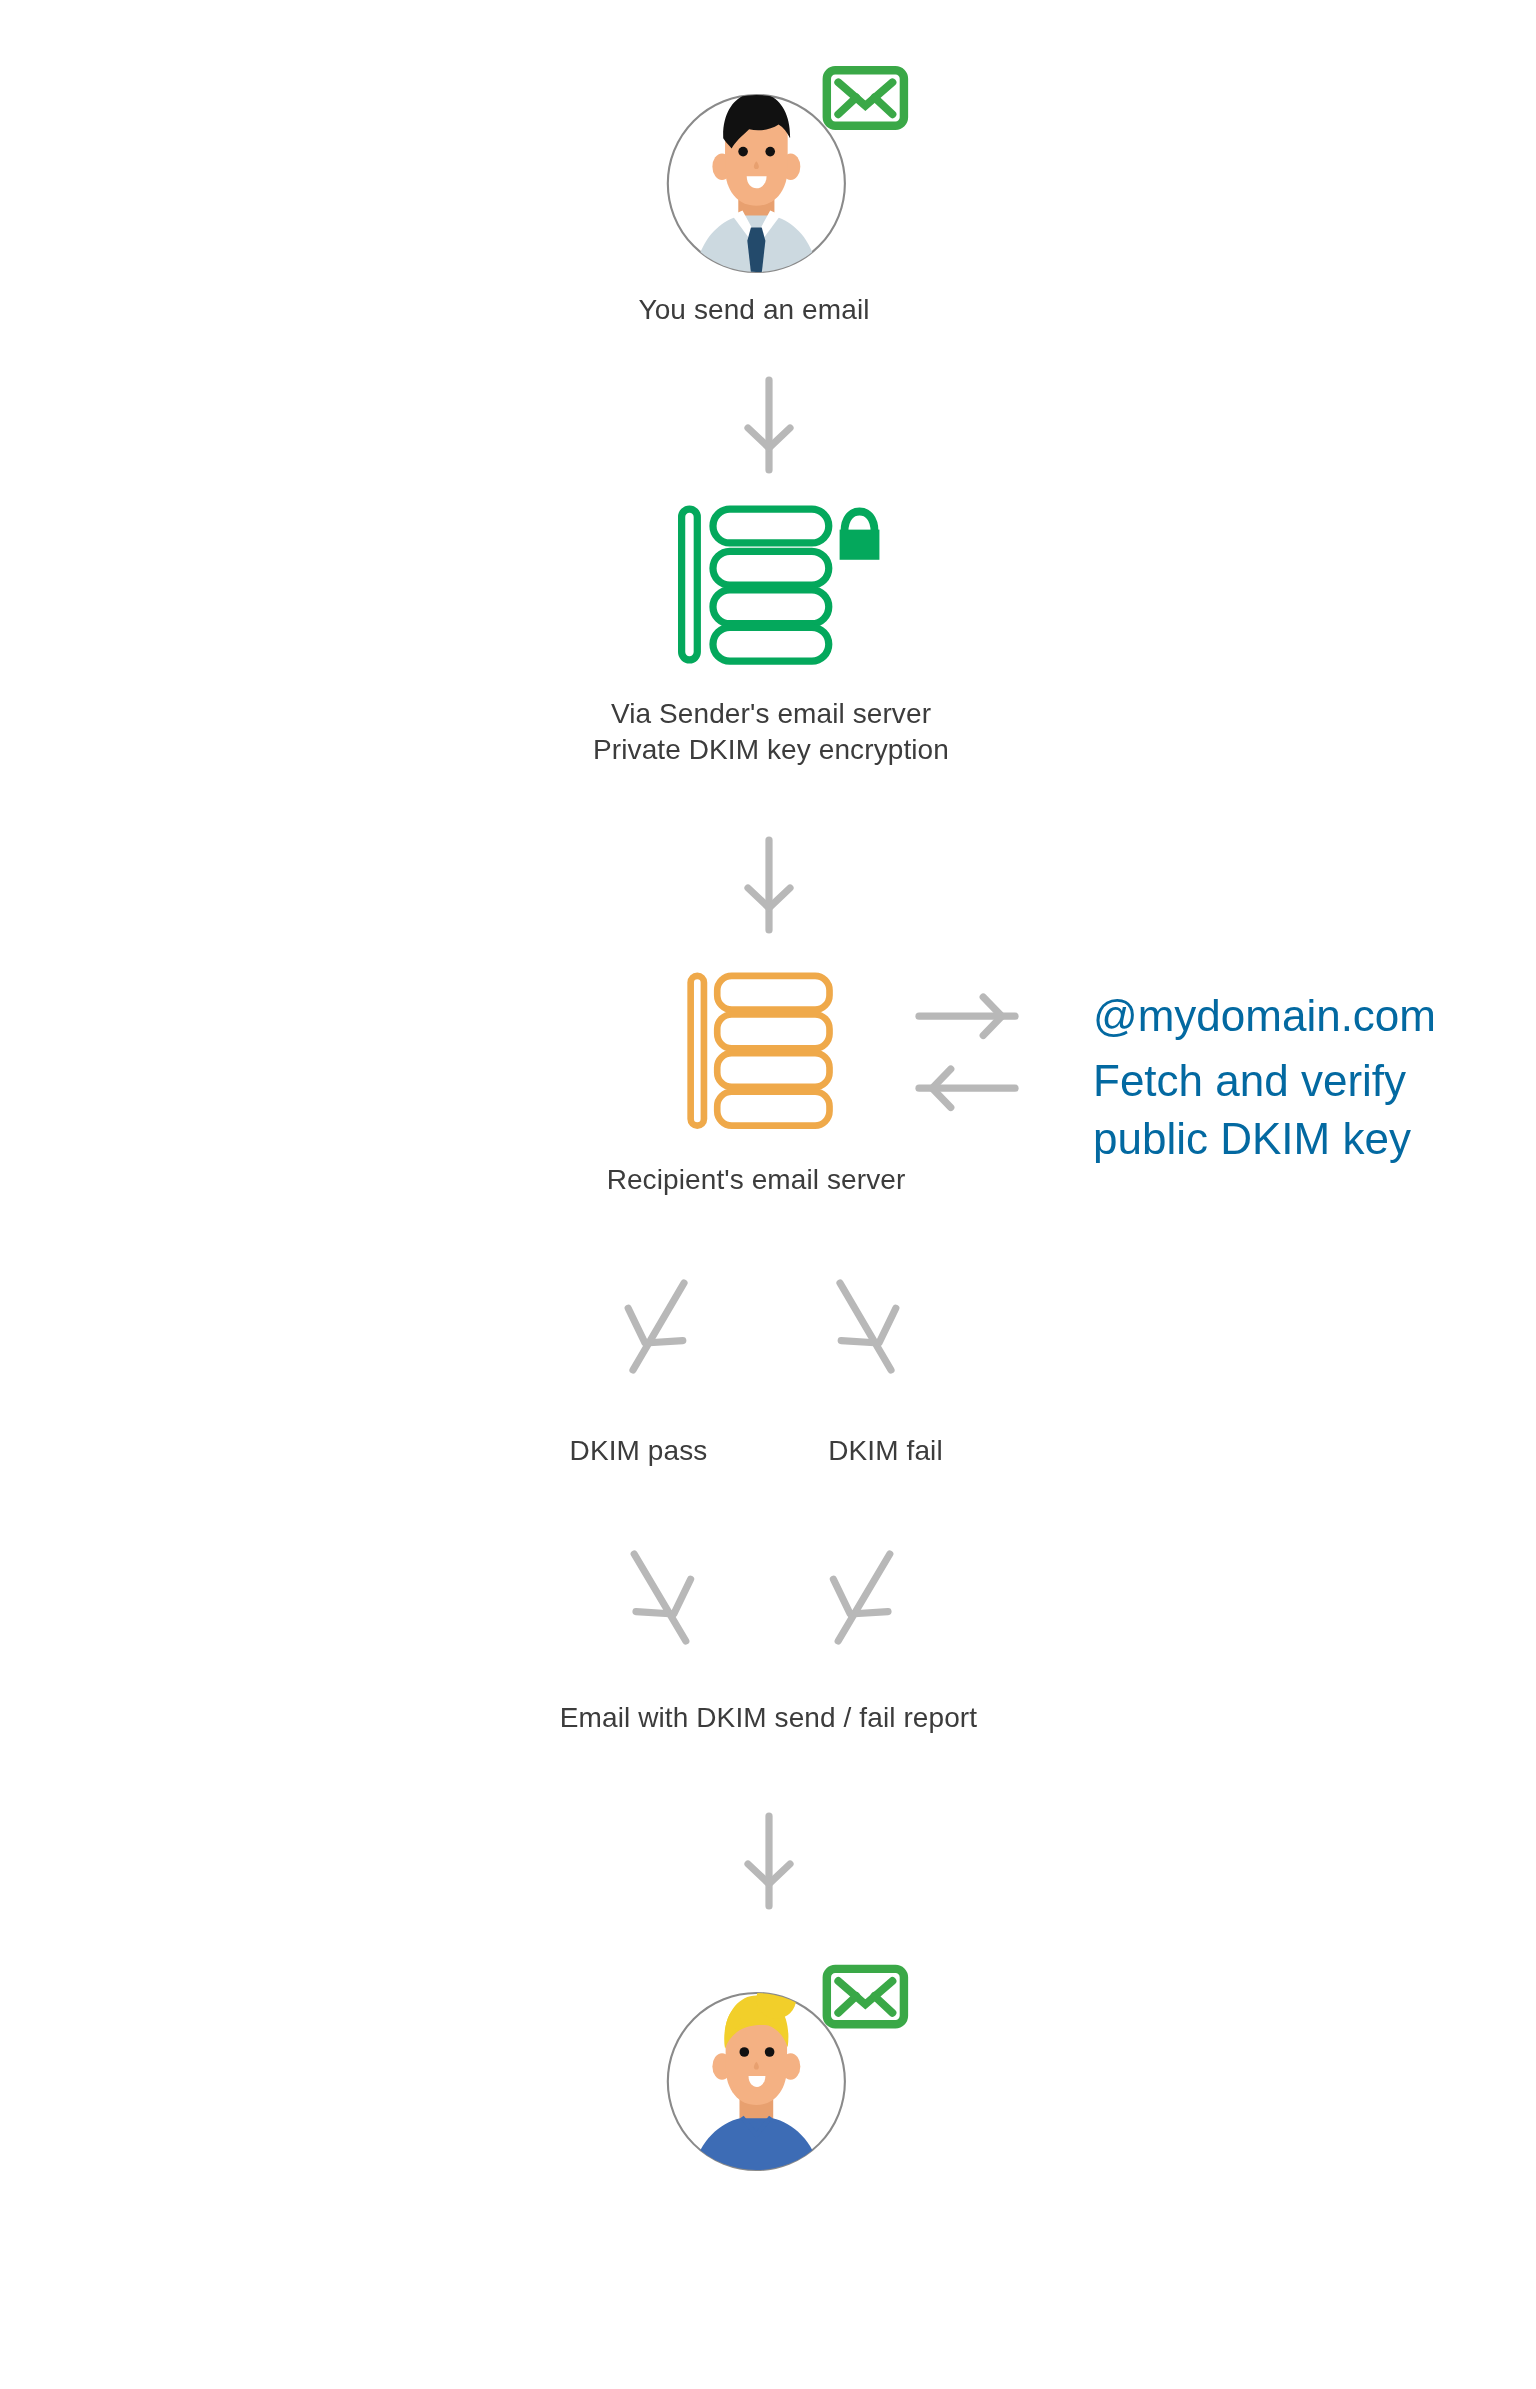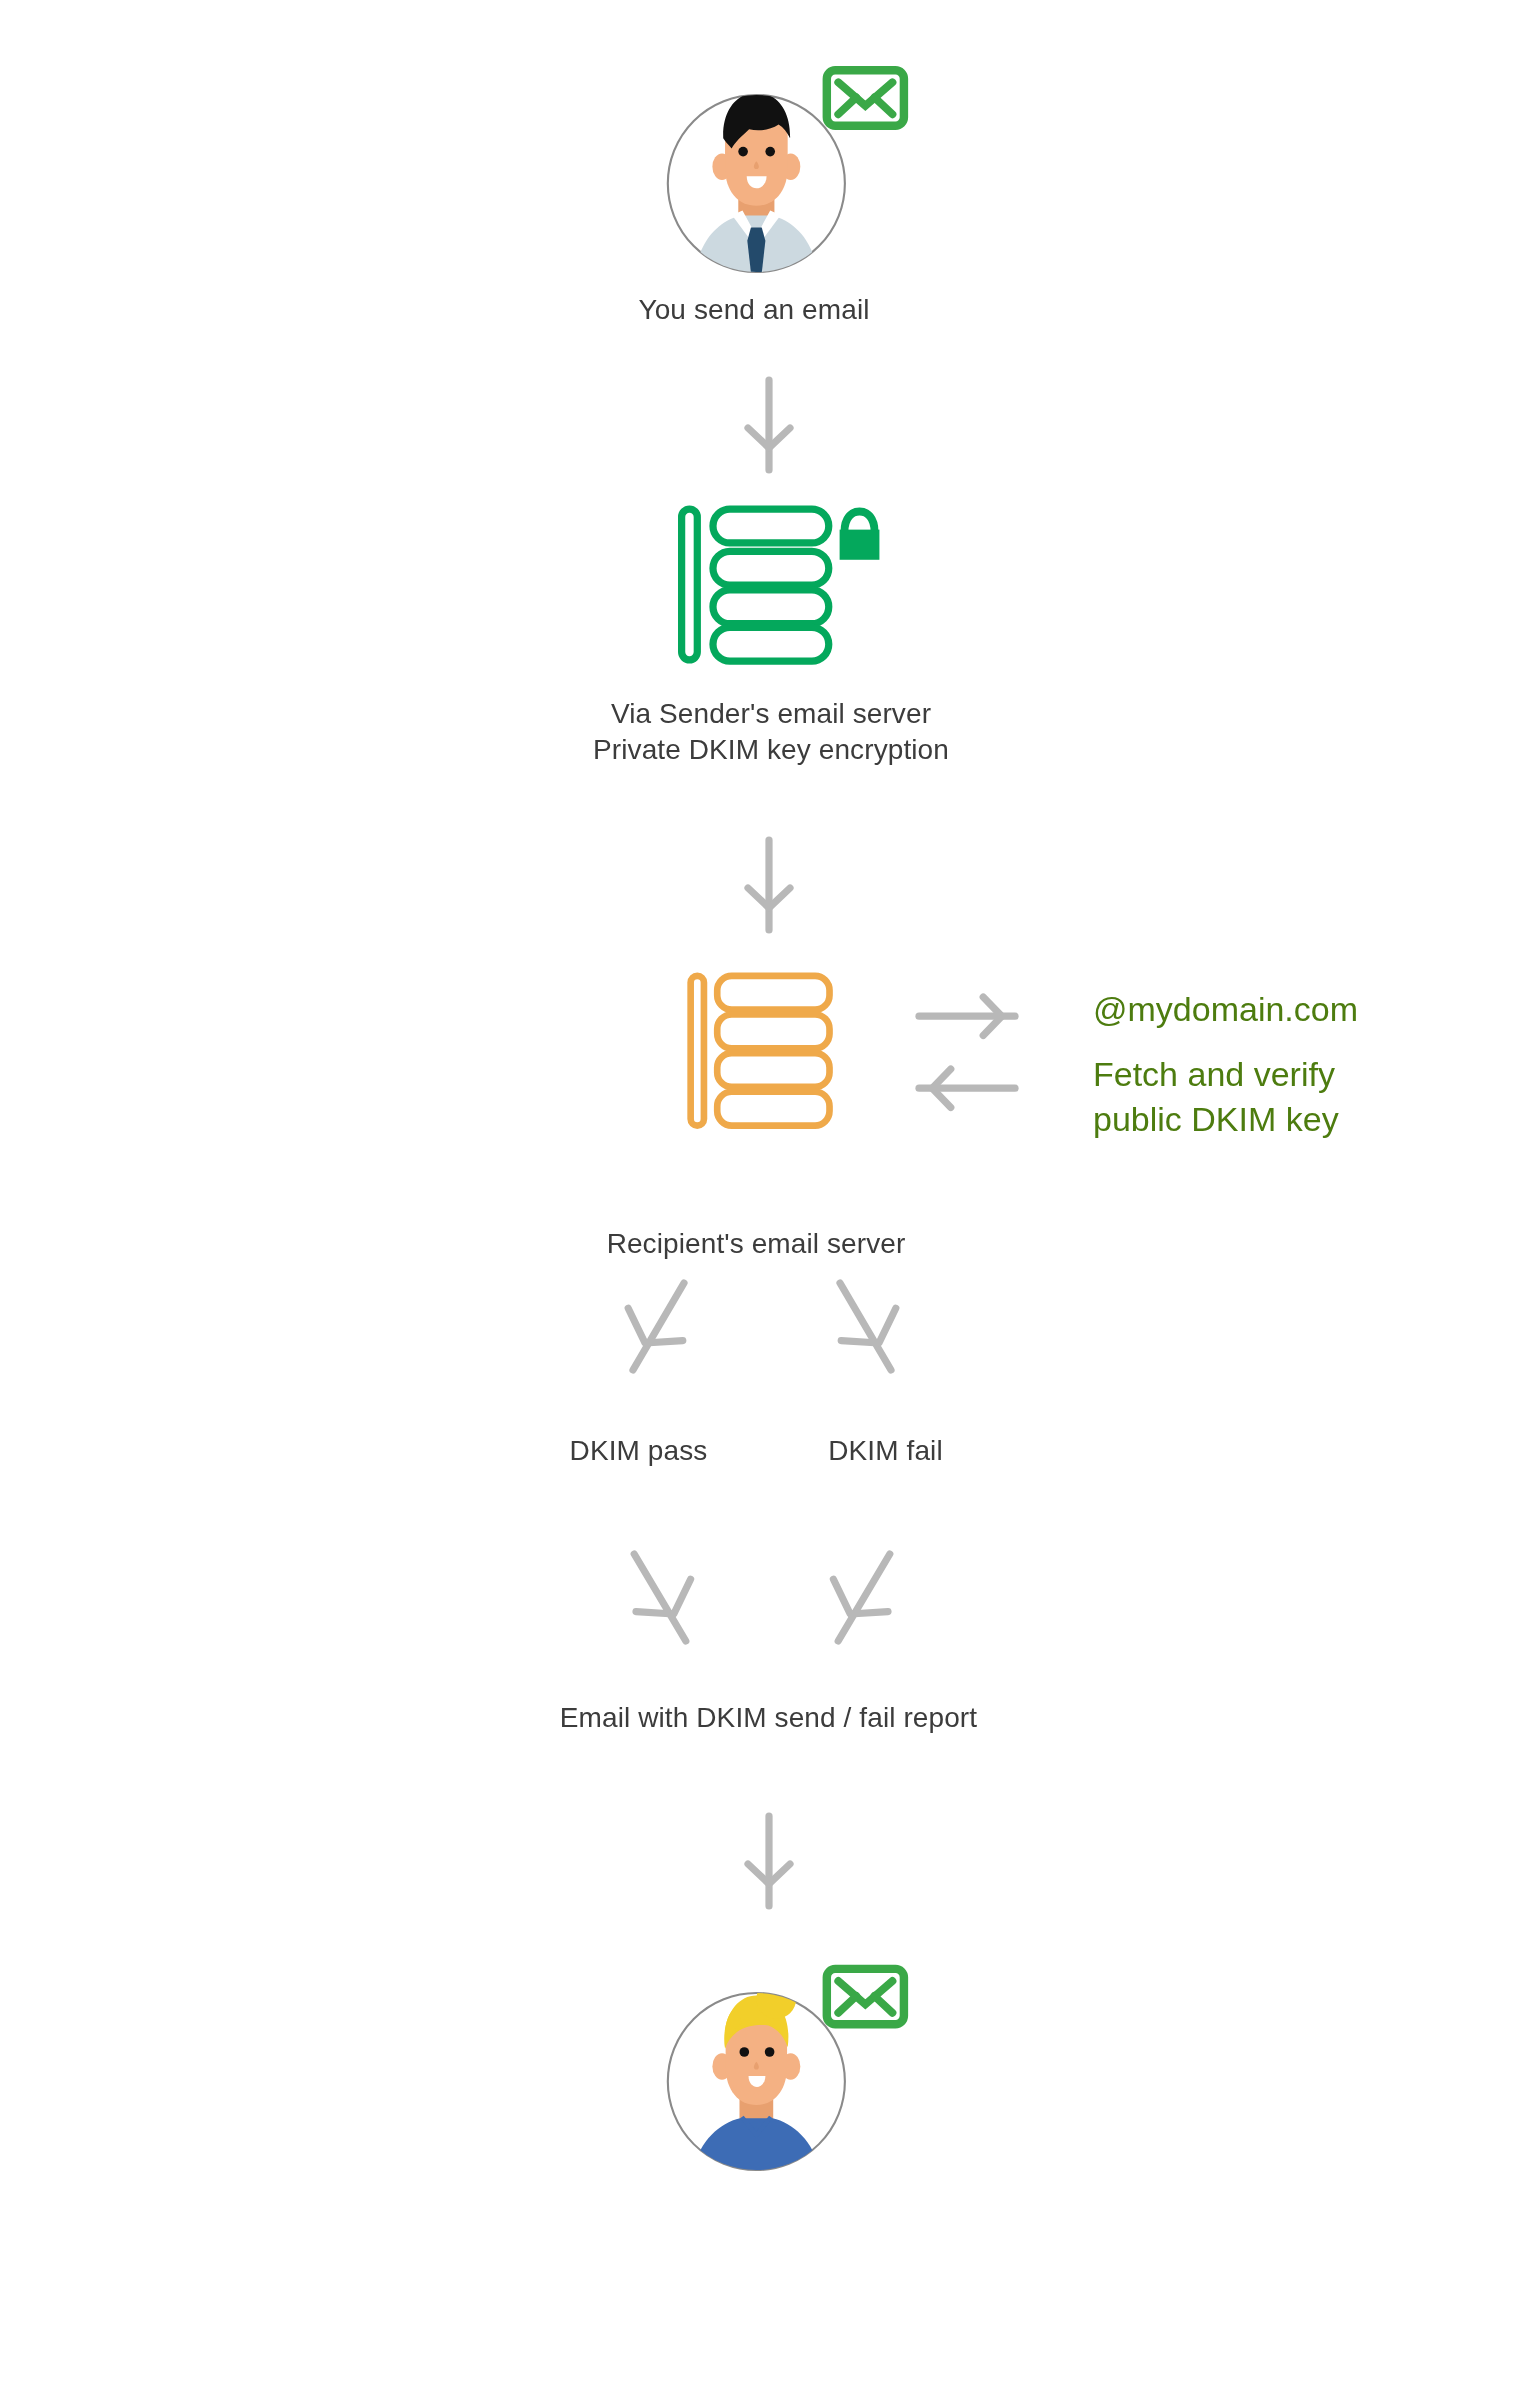--- a/index.html
+++ b/index.html
@@ -30,23 +30,23 @@
     font-size: 28px;
     line-height: 1.30;
     color: #3c3c3c;
     font-weight: 400;
     letter-spacing: 0.1px;
     white-space: pre-line;
     font-family: "Liberation Sans", sans-serif;
   }
   .side-label {
     position: absolute;
-    font-size: 34px;
+    font-size: 44px;
     line-height: 1.32;
-    color: #4d7c0f;
+    color: #0369a1;
     text-align: left;
     white-space: pre-line;
   }
   svg { display: block; overflow: visible; }
 </style>
 </head>
 <body>
 
 <div class="stage">
 
@@ -149,21 +149,21 @@
   <div class="node" style="left:916px; top:1063px;">
     <svg width="102" height="48" viewBox="0 0 170 80">
       <path d="M5 42 L165 42" stroke="#b8b8b8" stroke-width="12" stroke-linecap="round" fill="none"></path>
       <path d="M58 10 L27 42 L58 74" stroke="#b8b8b8" stroke-width="12" stroke-linecap="round" stroke-linejoin="round" fill="none"></path>
     </svg>
   </div>
 
   <div class="side-label" style="left:1093px; top:1052px; width:386px;">Fetch and verify
 public DKIM key</div>
 
-  <div class="label" style="left:515px; top:1226px; width:482px;">Recipient's email server</div>
+  <div class="label" style="left:515px; top:1162px; width:482px;">Recipient's email server</div>
 
   <div class="node" style="left:621px; top:1277px;">
     <svg width="78" height="102" viewBox="0 0 130 170">
       <path d="M105 10 L20 155" stroke="#b8b8b8" stroke-width="12" stroke-linecap="round" fill="none"></path>
       <path d="M12 52 L40 110 L103 106" stroke="#b8b8b8" stroke-width="12" stroke-linecap="round" stroke-linejoin="round" fill="none"></path>
     </svg>
   </div>
 
   <div class="node" style="left:825px; top:1277px;">
     <svg width="78" height="102" viewBox="0 0 130 170">

